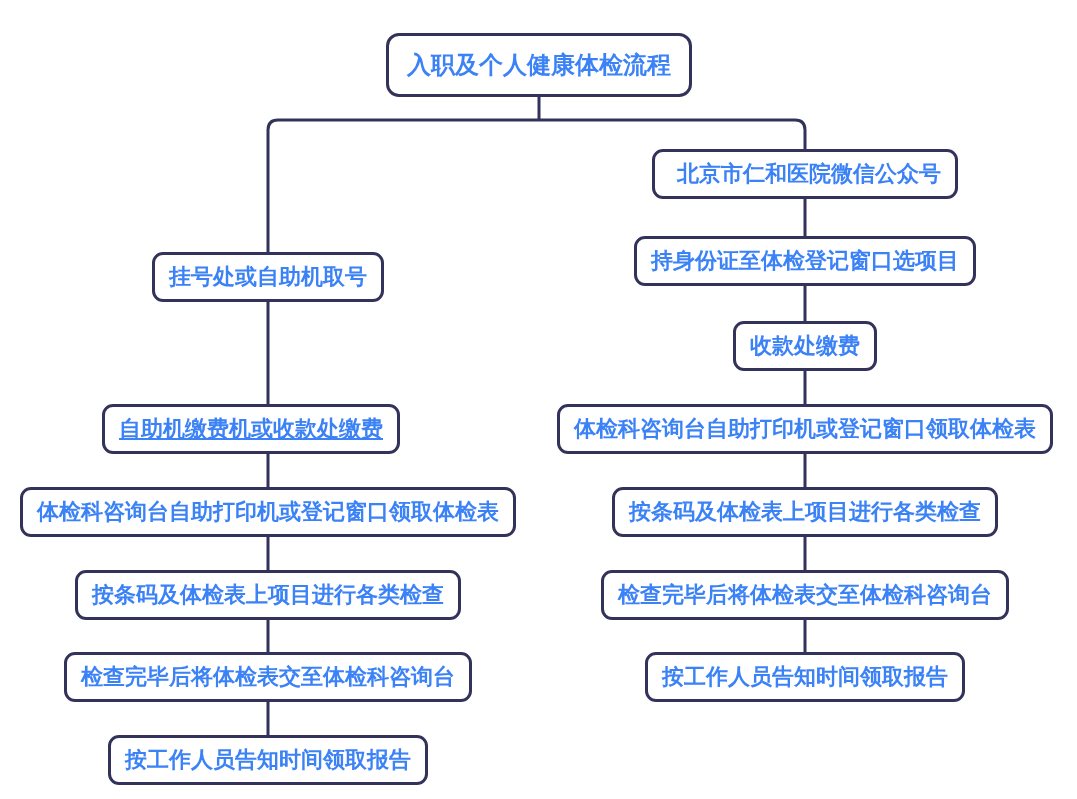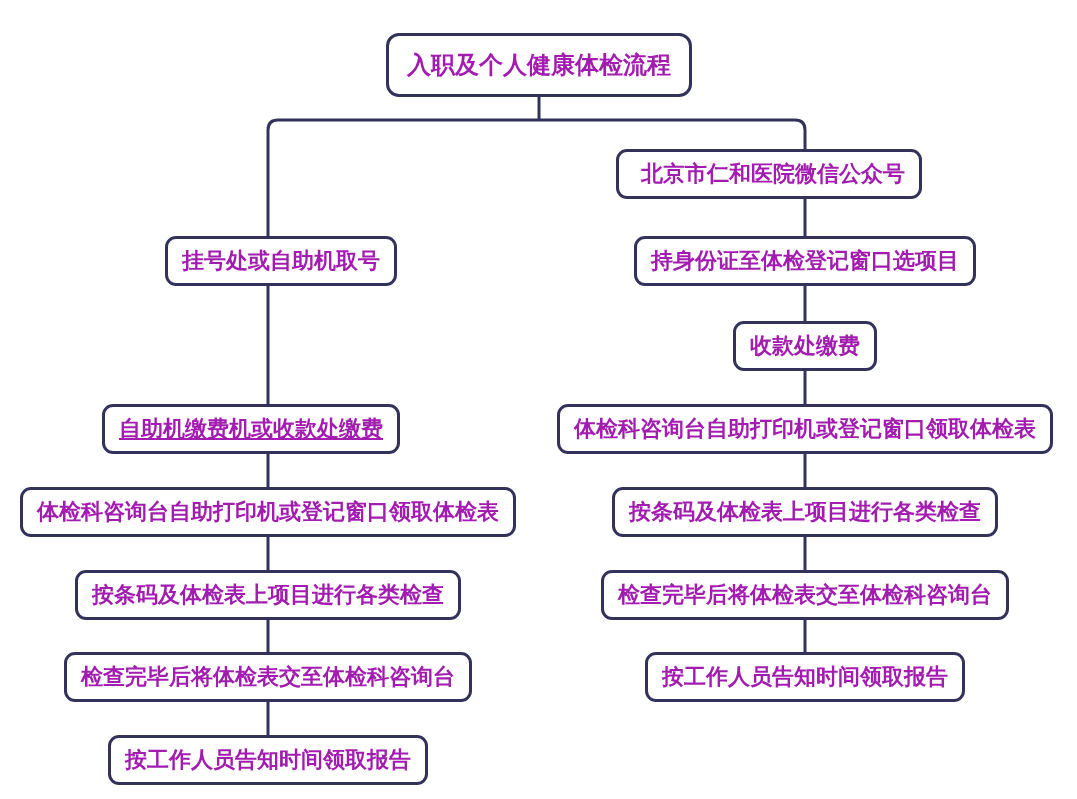--- a/index.html
+++ b/index.html
@@ -33,21 +33,21 @@
     box-sizing: border-box;
     height: 50px;
     display: flex;
     align-items: center;
     justify-content: center;
     white-space: nowrap;
     padding: 0 14px;
     background: #ffffff;
     border: 3px solid #32325a;
     border-radius: 11px;
-    color: #a21caf;
+    color: #3b82f6;
     font-size: 22px;
     font-weight: 700;
     line-height: 1;
   }
   .node.title {
     height: 64px;
     padding: 0 18px;
     font-size: 24px;
     border-radius: 13px;
   }
@@ -59,28 +59,28 @@
 
   <svg class="connectors" viewBox="0 0 1077 799" xmlns="http://www.w3.org/2000/svg">
     <path d="M539 94 V120"></path>
     <path d="M278 120 H795"></path>
     <path d="M278 120 Q268 120 268 130 V745"></path>
     <path d="M795 120 Q805 120 805 130 V662"></path>
   </svg>
 
   <div class="node title" style="left:539px; top:33px;">入职及个人健康体检流程</div>
 
-  <div class="node" style="left:268px; top:236px;margin-left:13px;">挂号处或自助机取号</div>
+  <div class="node" style="left:268px; top:252px;">挂号处或自助机取号</div>
   <div class="node" style="left:251px; top:404px;text-decoration:underline;">自助机缴费机或收款处缴费</div>
   <div class="node" style="left:268px; top:487px;">体检科咨询台自助打印机或登记窗口领取体检表</div>
   <div class="node" style="left:268px; top:570px;">按条码及体检表上项目进行各类检查</div>
   <div class="node" style="left:268px; top:652px;">检查完毕后将体检表交至体检科咨询台</div>
   <div class="node" style="left:268px; top:735px;">按工作人员告知时间领取报告</div>
 
-  <div class="node" style="left:769px; top:149px;padding-left:22px;">北京市仁和医院微信公众号</div>
+  <div class="node" style="left:805px; top:149px;padding-left:22px;">北京市仁和医院微信公众号</div>
   <div class="node" style="left:805px; top:236px;">持身份证至体检登记窗口选项目</div>
   <div class="node" style="left:805px; top:321px;">收款处缴费</div>
   <div class="node" style="left:805px; top:404px;">体检科咨询台自助打印机或登记窗口领取体检表</div>
   <div class="node" style="left:805px; top:487px;">按条码及体检表上项目进行各类检查</div>
   <div class="node" style="left:805px; top:570px;">检查完毕后将体检表交至体检科咨询台</div>
   <div class="node" style="left:805px; top:652px;">按工作人员告知时间领取报告</div>
 
 </div>
 
 </body></html>

